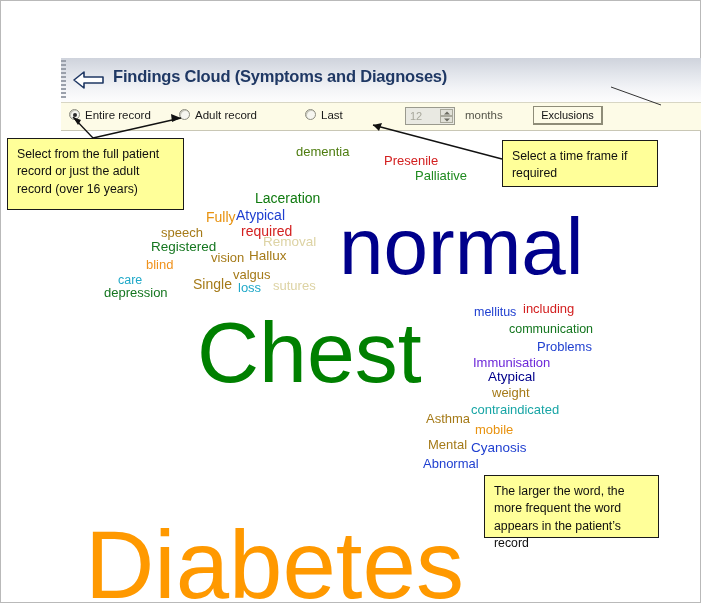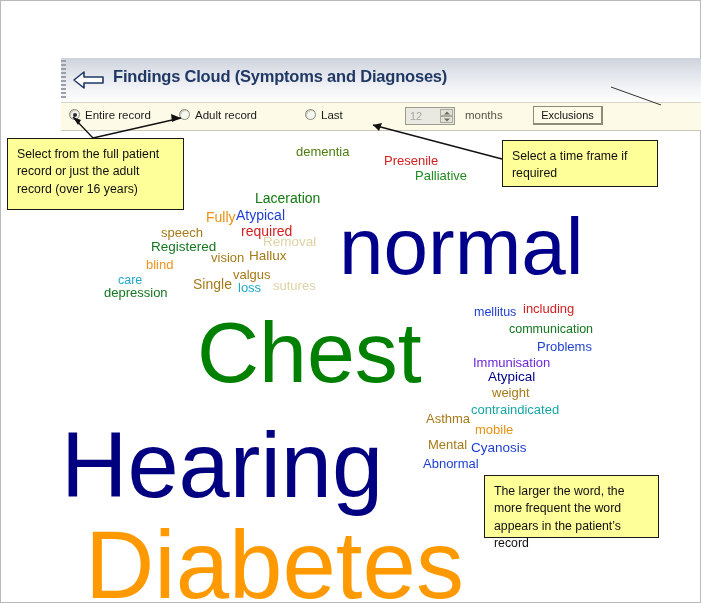--- a/index.html
+++ b/index.html
@@ -160,21 +160,20 @@
       <span class="w" style="left: 472px; top: 225px; font-size: 13px; color: #6d28d9;">Immunisation</span>
       <span class="w" style="left: 487px; top: 239px; font-size: 13.5px; color: rgb(0, 0, 139);">Atypical</span>
       <span class="w" style="left: 491px; top: 255px; font-size: 13px; color: rgb(165, 122, 24);">weight</span>
       <span class="w" style="left: 196px; top: 178px; font-size: 86px; color: rgb(0, 128, 0);">Chest</span>
       <span class="w" style="left: 470px; top: 272px; font-size: 13px; color: rgb(24, 165, 165);">contraindicated</span>
       <span class="w" style="left: 425px; top: 281px; font-size: 13px; color: rgb(165, 122, 24);">Asthma</span>
       <span class="w" style="left: 474px; top: 292px; font-size: 13px; color: rgb(232, 146, 15);">mobile</span>
       <span class="w" style="left: 427px; top: 307px; font-size: 13px; color: rgb(165, 122, 24);">Mental</span>
       <span class="w" style="left: 470px; top: 310px; font-size: 13.5px; color: rgb(31, 63, 208);">Cyanosis</span>
       <span class="w" style="left: 422px; top: 326px; font-size: 13px; color: rgb(31, 63, 208);">Abnormal</span>
-      <span class="w" style="left: 60px; top: 288px; font-size: 92px; color: rgb(0, 0, 128);">Hearing</span>
       <span class="w" style="left: 84px; top: 386px; font-size: 96px; color: rgb(255, 153, 0);">Diabetes</span>
     </div>
 
   <svg class="leaders">
 
     <line x1="610" y1="86" x2="660" y2="104" stroke="#333" stroke-width="1"></line>
 
     <path d="M92 137 L72 116" stroke="#111" stroke-width="1.3" fill="none"></path>
     <polygon points="72,116 80,119 77,124" fill="#111"></polygon>
 

